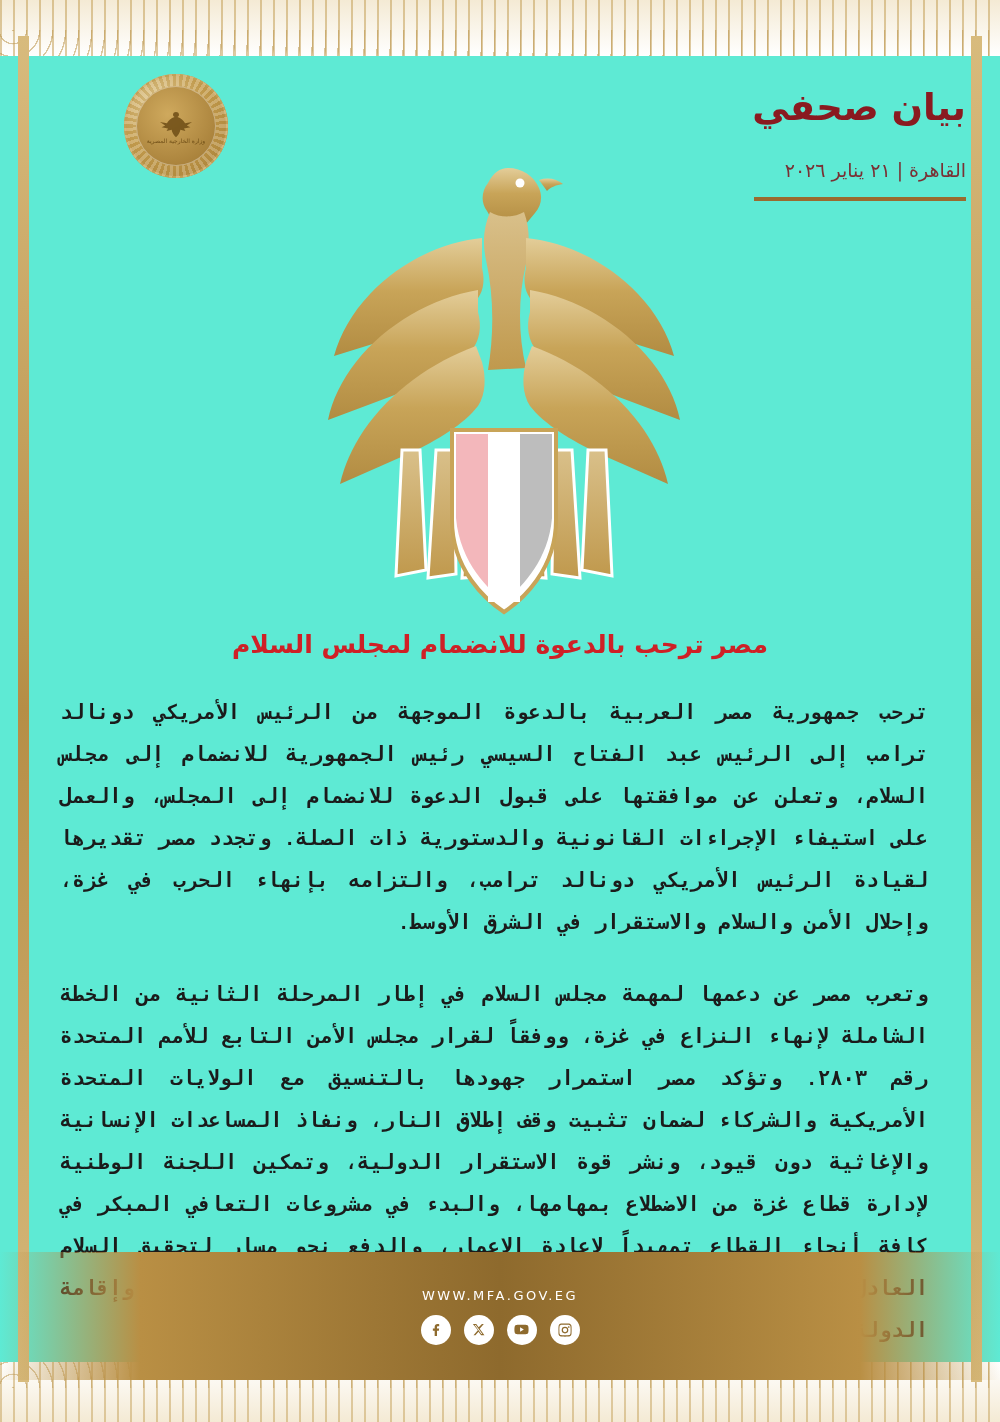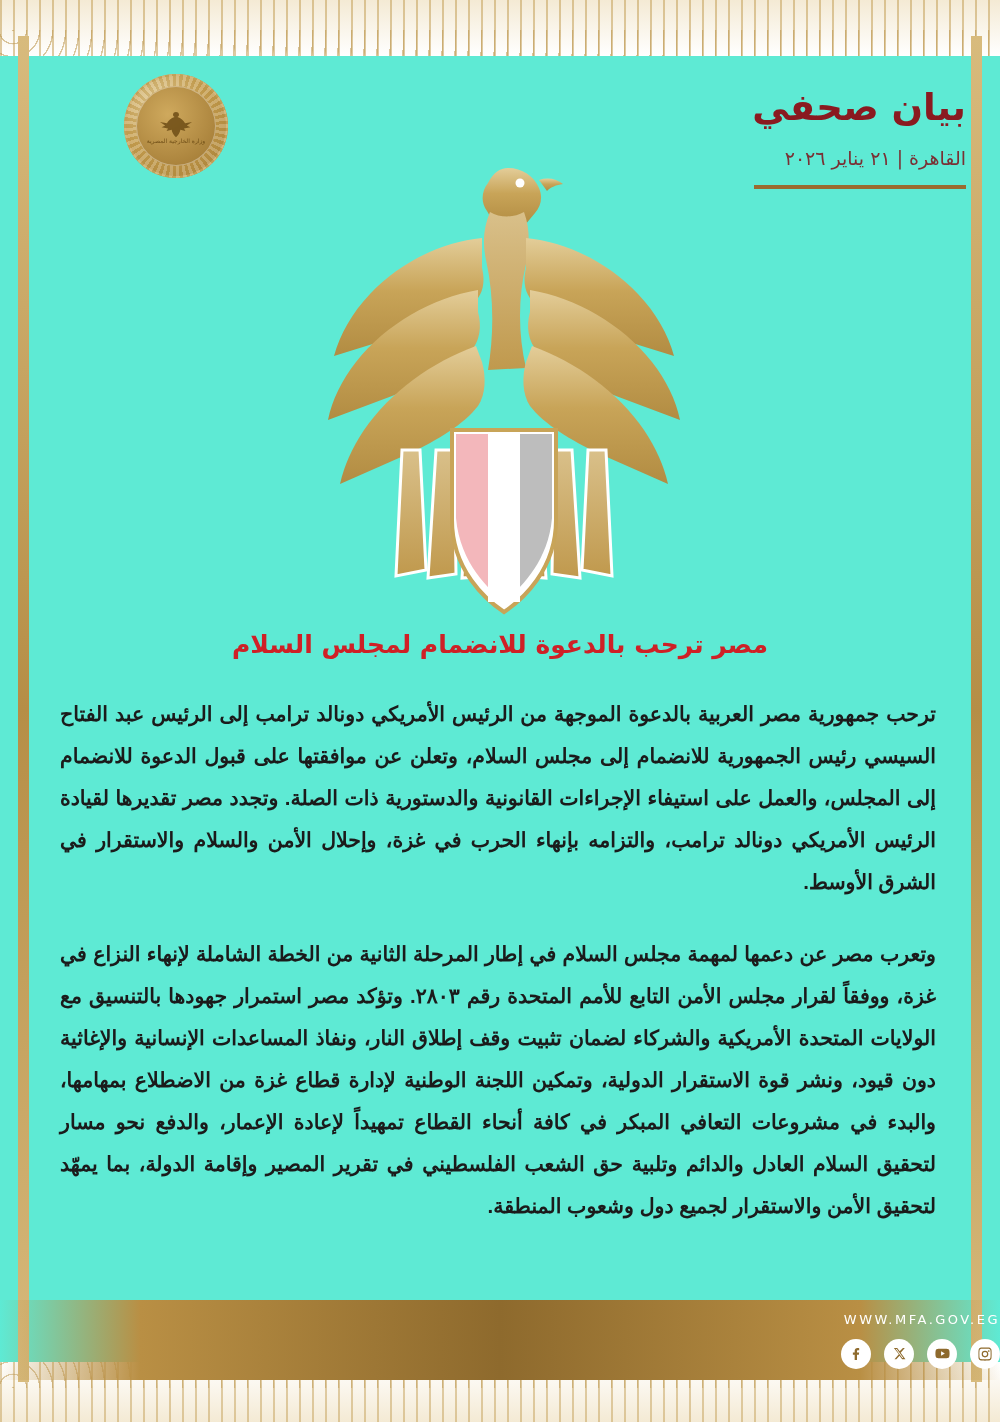--- a/index.html
+++ b/index.html
@@ -67,21 +67,21 @@
   }
   .press-title{
     font-family:"DejaVu Sans", sans-serif;
     font-weight:bold;
     font-size:37px;
     color:#8a1a20;
     letter-spacing:2px;
     line-height:1.1;
   }
   .press-date{
-    margin-top:18px;
+    margin-top:30px;
     font-family:"DejaVu Sans", sans-serif;
     font-size:19px;
     color:#7a3034;
     letter-spacing:1px;
   }
   .press-rule{
     margin-top:16px;
     width:212px;height:4px;
     background:#9a6b2f;
     margin-right:0;
@@ -133,41 +133,41 @@
   .headline{
     text-align:center;
     font-family:"DejaVu Sans", sans-serif;
     font-weight:bold;
     font-size:25px;
     color:#cf2026;
     margin:0 0 34px 0;
     letter-spacing:0px;
   }
   .para{
-    font-family:Liberation Sans, sans-serif;
+    font-family:Liberation Mono, monospace;
     font-weight:bold;
     font-size:20.5px;
     color:#1b1b1b;
     line-height:2.05;
     text-align:justify;
     text-align-last:right;
-    margin:0 4px 30px 0;
+    margin:0 12px 30px 0;
     direction:rtl;
   }
 
   
   .footer{
-    position:absolute;bottom:42px;left:0;right:0;height:80px;
+    position:absolute;bottom:42px;left:0;right:0;height:128px;
     background:linear-gradient(90deg,
       rgba(255,255,255,0) 0%,
       #b98f44 14%,
       #8e6a2d 50%,
       #b98f44 86%,
       rgba(255,255,255,0) 100%);
-    display:flex;flex-direction:column;align-items:flex-start;justify-content:center;
+    display:flex;flex-direction:column;align-items:center;justify-content:center;
   }
   .footer-url{
     font-family:"DejaVu Sans", sans-serif;
     font-size:13px;letter-spacing:2.5px;color:#ffffff;
     margin-bottom:12px;
     direction:ltr;
   }
   .socials{display:flex;gap:13px;direction:ltr;}
   .social{
     width:30px;height:30px;border-radius:50%;

